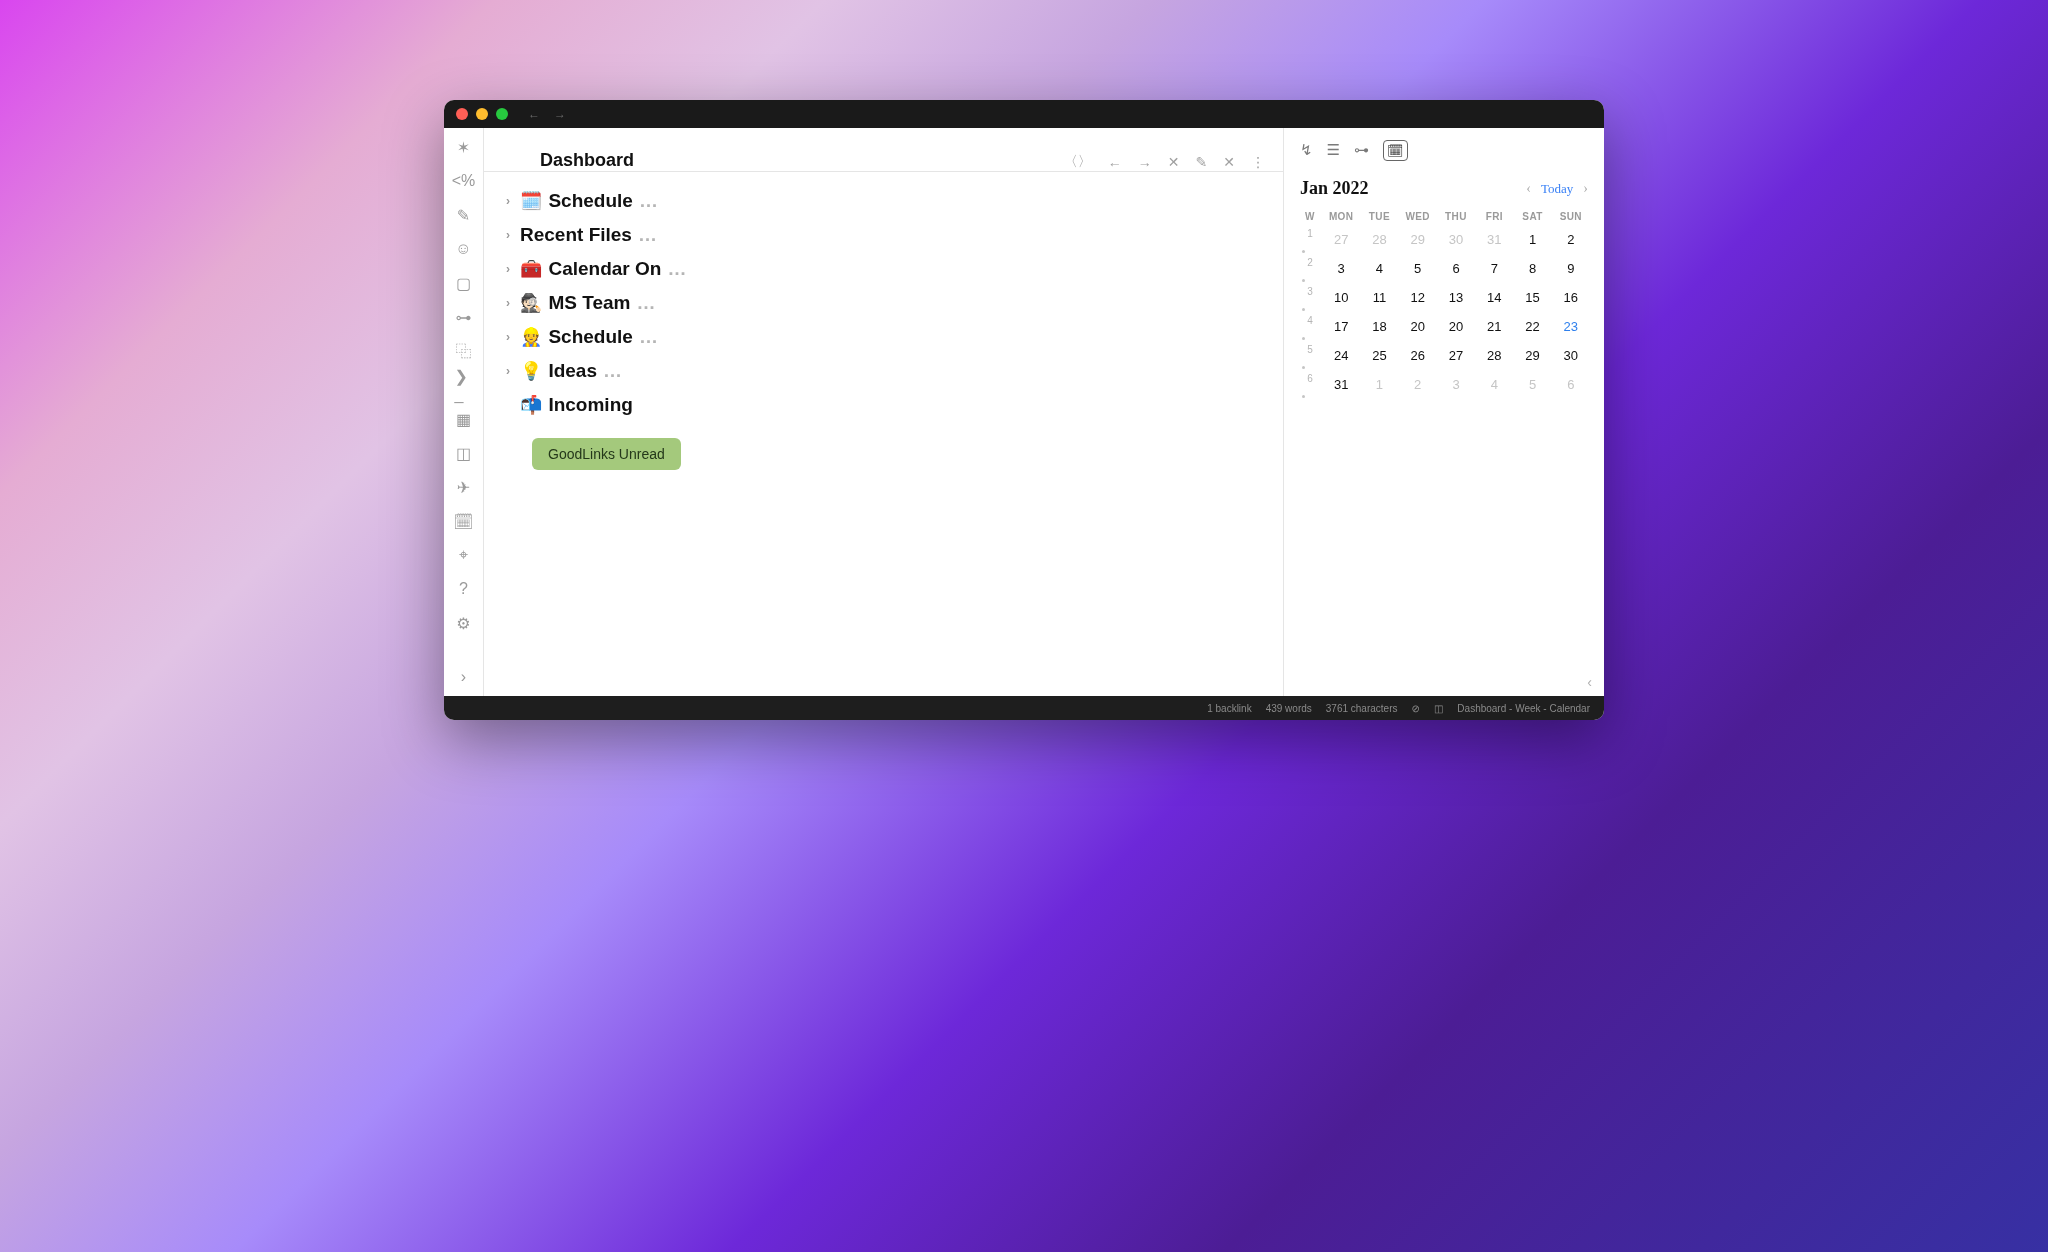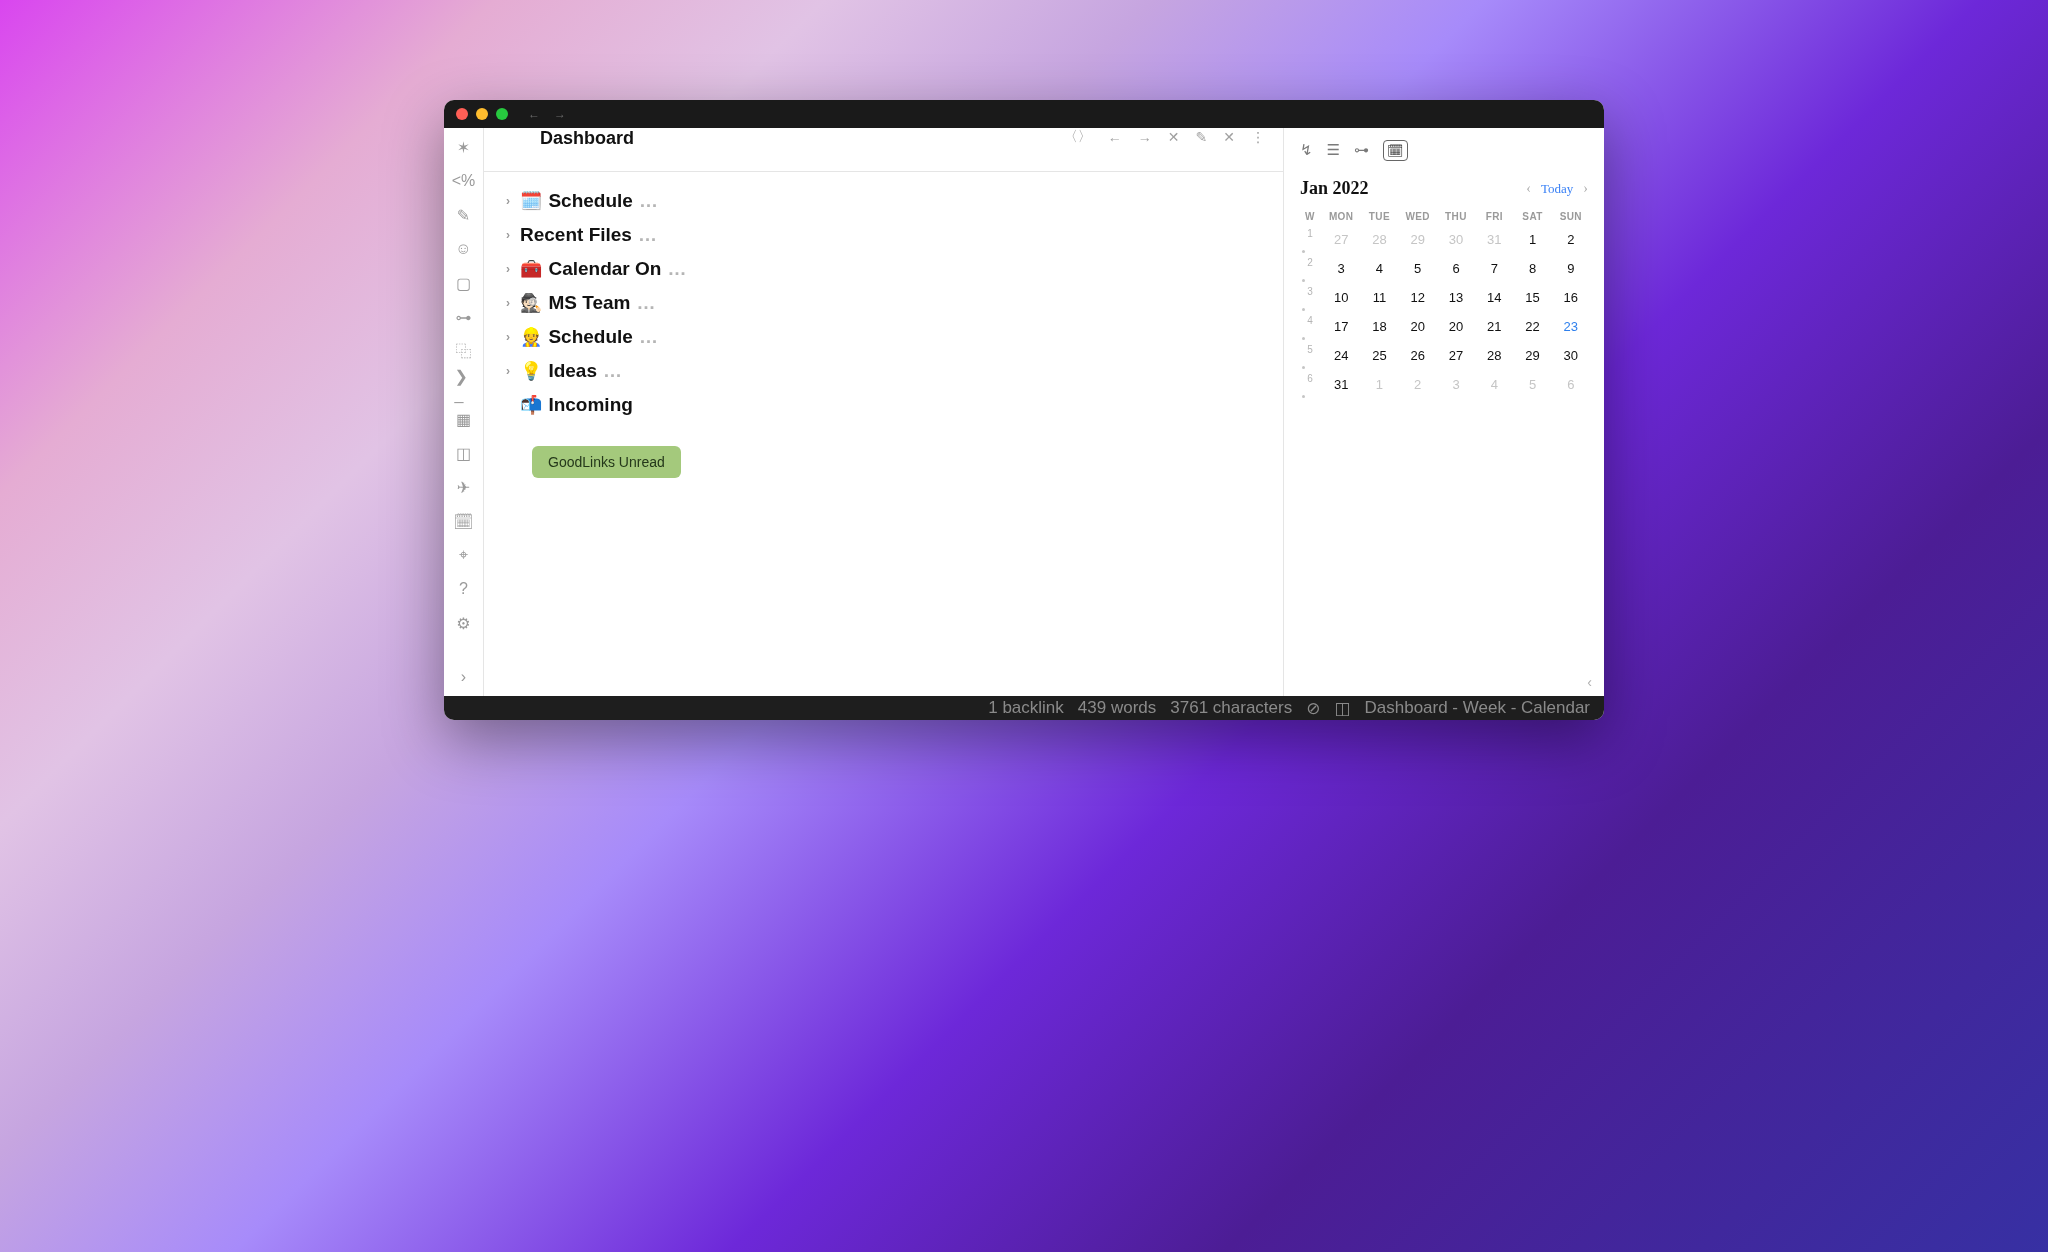--- a/index.html
+++ b/index.html
@@ -64,21 +64,21 @@
     flex: 1;
     display: flex;
     flex-direction: column;
     border-right: 1px solid #e5e5e5;
     min-width: 0;
   }
   .editor-header {
     height: 44px;
     border-bottom: 1px solid #e5e5e5;
     display:flex;
-    align-items:flex-start;
+    align-items:flex-end;
     padding: 0 18px 0 56px;
   }
   .editor-title { font-size: 18px; font-weight: 700; color:#111; }
   .editor-header-spacer { flex:1; }
   .editor-actions { display:flex; gap:16px; color:#a0a0a0; font-size:14px; align-items:center;}
   .editor-actions .ai { cursor:pointer; }
   .editor-content {
     flex:1;
     padding: 12px 18px;
     overflow:auto;
@@ -88,21 +88,21 @@
     align-items:center;
     gap:6px;
     padding: 6px 0;
     font-size: 19px;
     font-weight:700;
     color:#111;
   }
   .outline-chevron { width:12px; color:#9a9a9a; font-size:12px; text-align:center; }
   .outline-emoji { font-size:18px; }
   .outline-ellipsis { color:#b5b5b5; font-weight:700; }
-  .button-row { padding-left: 30px; margin-top: 24px; }
+  .button-row { padding-left: 30px; margin-top: 16px; }
   .goodlinks-btn {
     background:#a4c97c;
     color:#24381a;
     border:none;
     border-radius:6px;
     padding:8px 16px;
     font-size:14px;
     font-weight:500;
     cursor:pointer;
   }
@@ -144,21 +144,21 @@
   .cal-day { color:#111; padding:4px 0; }
   .cal-day.other { color:#c5c5c5; }
   .cal-day.today { color:#2f80ed; font-weight:400; }
   .cal-collapse { position:absolute; bottom:6px; right:12px; color:#b0b0b0; font-size:14px; cursor:pointer;}
 
   
   .statusbar {
     height:24px;
     background:#1e1e1e;
     color:#8a8a8a;
-    font-size:17px;
+    font-size:10px;
     display:flex;
     align-items:center;
     justify-content:flex-end;
     gap:14px;
     padding:0 14px;
     flex-shrink:0;
   }
   .statusbar .sb-item { white-space:nowrap; }
 </style>
 </head>

